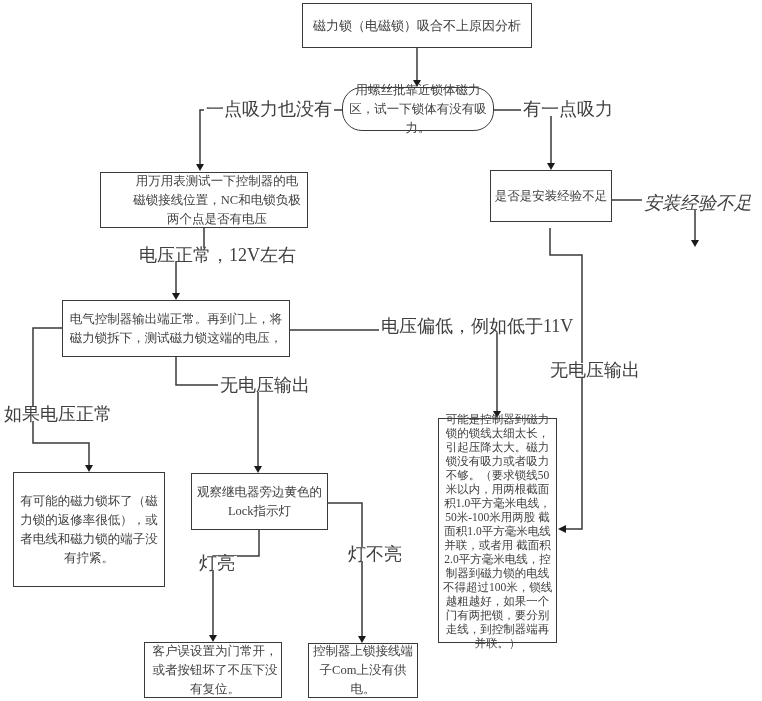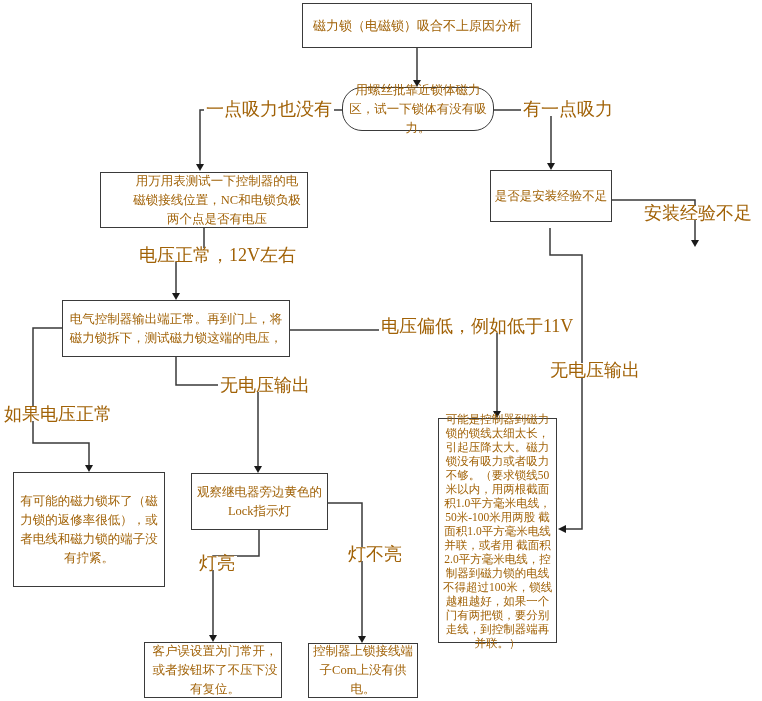--- a/index.html
+++ b/index.html
@@ -1,21 +1,21 @@
 <!DOCTYPE html>
 <html><head>
 <meta charset="utf-8">
 <style>
   html,body{margin:0;padding:0;background:#ffffff;}
   #canvas{
     position:relative;
     width:762px;height:701px;
     background:#ffffff;
     font-family:"Liberation Serif","DejaVu Serif",serif;
-    color:#a16207;
+    color:#404040;
     overflow:hidden;
   }
   #wires{position:absolute;left:0;top:0;z-index:1;}
   .node{
     position:absolute;
     box-sizing:border-box;
     border:1.5px solid #3a3a3a;
     background:#ffffff;
     display:flex;
     align-items:center;
@@ -93,21 +93,21 @@
   <div class="node" style="left:144px;top:642px;width:138px;height:56px;padding-left:7px;">客户误设置为门常开，或者按钮坏了不压下没有复位。</div>
 
   <div class="node" style="left:308px;top:643px;width:110px;height:55px;">控制器上锁接线端子Com上没有供电。</div>
 
   <div class="edge-label" style="left:204px;top:102px;">一点吸力也没有</div>
 
   <div class="edge-label" style="left:521px;top:102px;">有一点吸力</div>
 
   <div class="edge-label" style="left:137px;top:248px;">电压正常，12V左右</div>
 
-  <div class="edge-label" style="left:642px;top:206px;">安装经验不足</div>
+  <div class="edge-label" style="left:642px;top:196px;font-style:italic;">安装经验不足</div>
 
   <div class="edge-label" style="left:548px;top:363px;">无电压输出</div>
 
   <div class="edge-label" style="left:379px;top:319px;">电压偏低，例如低于11V</div>
 
   <div class="edge-label" style="left:2px;top:407px;">如果电压正常</div>
 
   <div class="edge-label" style="left:218px;top:378px;">无电压输出</div>
 
   <div class="edge-label" style="left:197px;top:556px;">灯亮</div>

